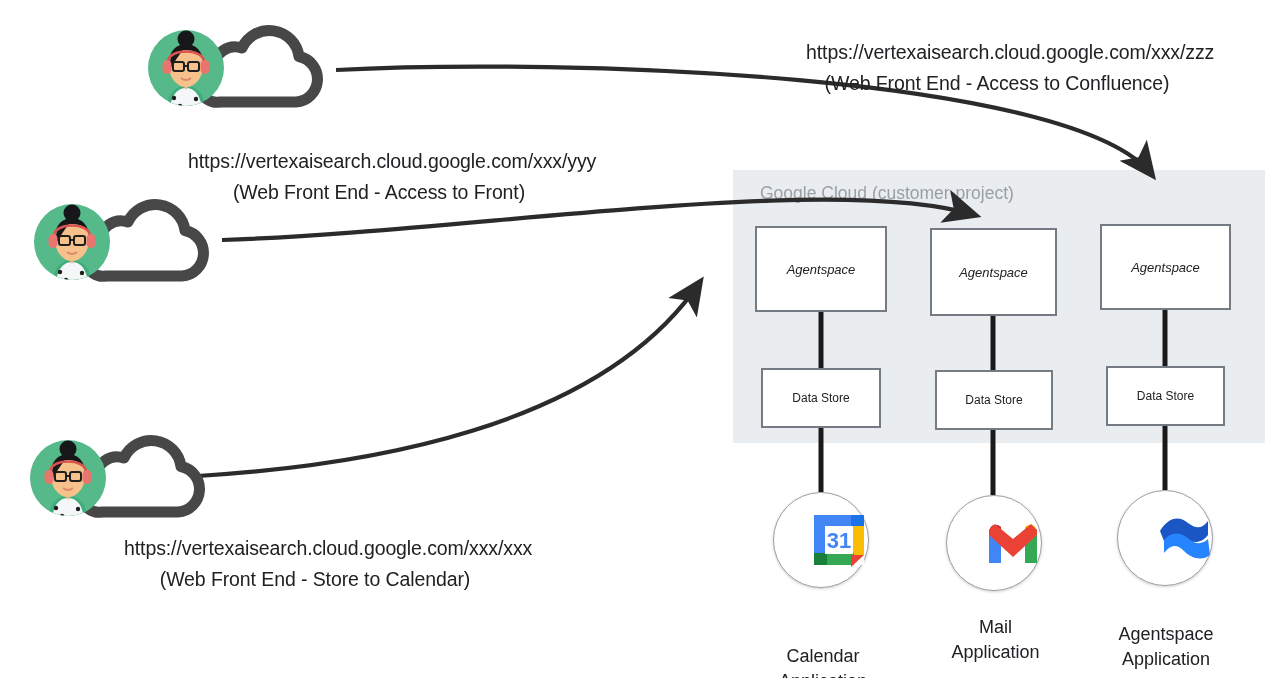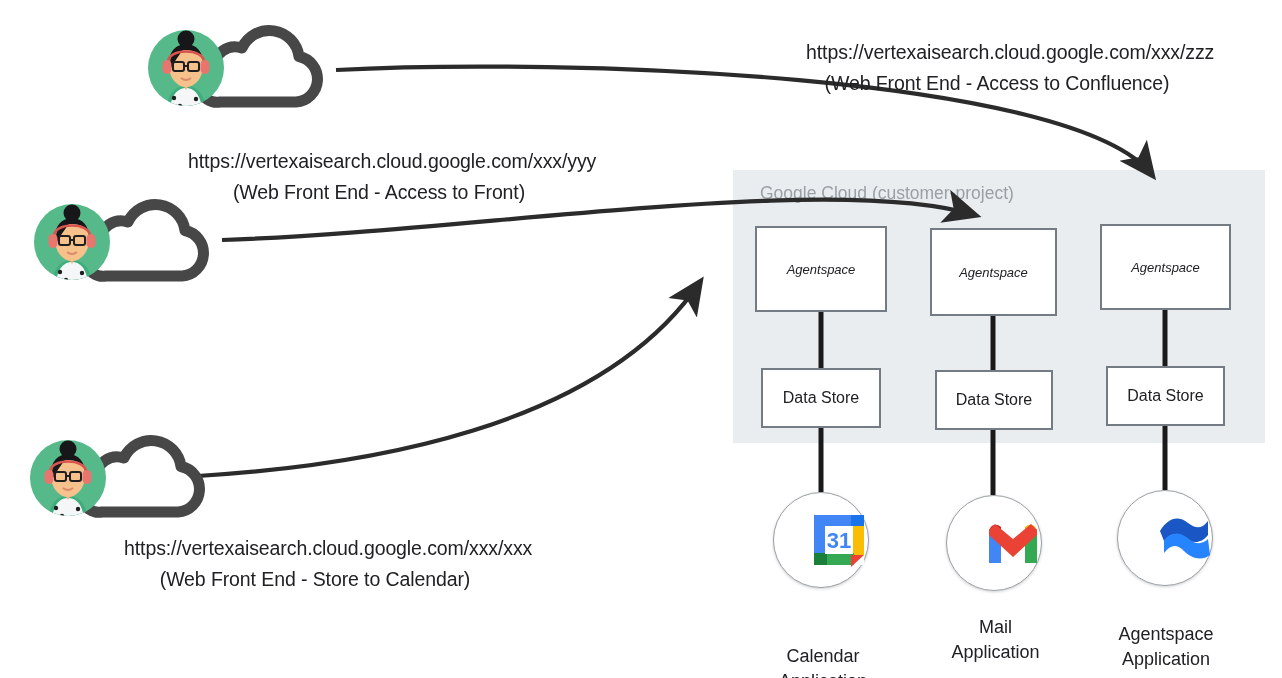--- a/index.html
+++ b/index.html
@@ -61,21 +61,21 @@
 
   .node-box {
     position: absolute;
     background: #ffffff;
     border: 2px solid #747b82;
     box-sizing: border-box;
     display: flex;
     align-items: center;
     justify-content: center;
     color: #202124;
-    font-size: 16px;
+    font-size: 12px;
     white-space: nowrap;
   }
   .node-box.agentspace {
     font-style: italic;
     font-size: 13px;
   }
 
   .app-circle {
     position: absolute;
     width: 96px;

